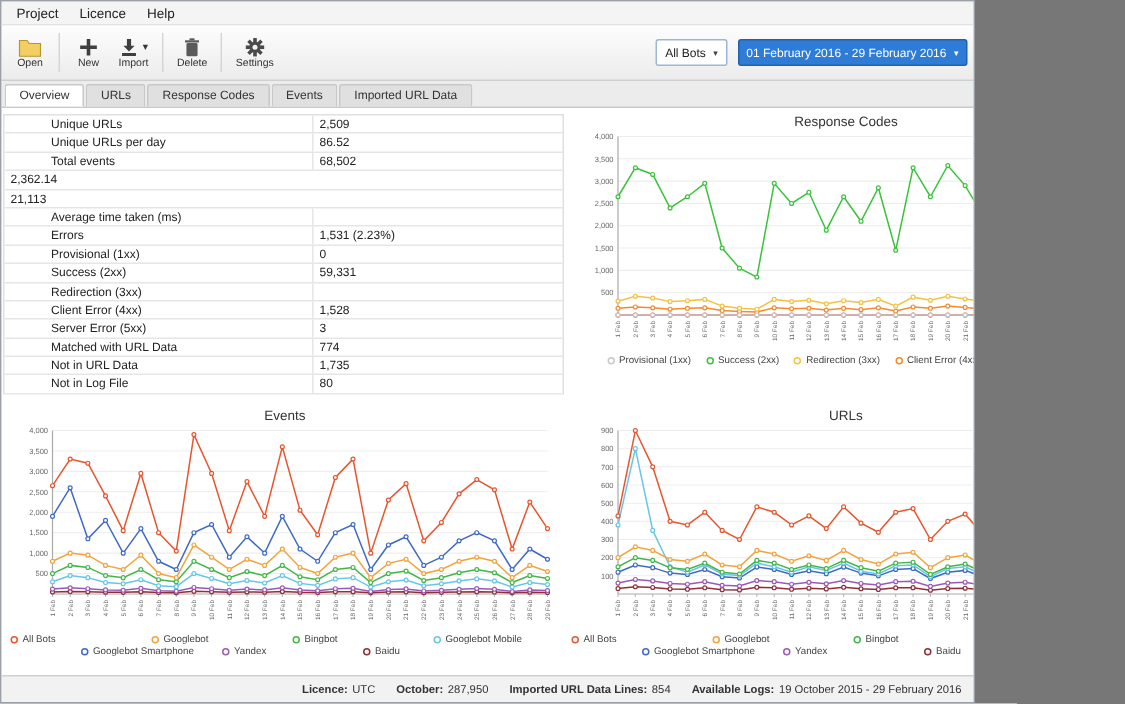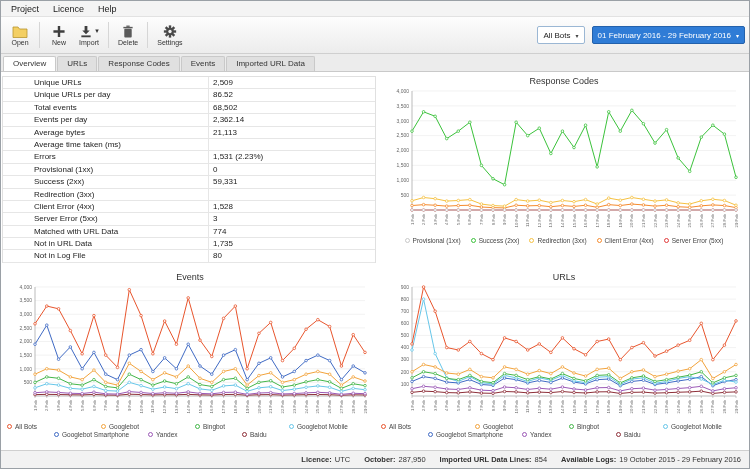--- a/index.html
+++ b/index.html
@@ -1,17 +1,17 @@
 <!DOCTYPE html>
 <html><head>
 <meta charset="utf-8">
 <style>
   * { margin:0; padding:0; box-sizing:border-box; }
   body { font-family:"Liberation Sans", sans-serif; background:#777; }
-  .app { position:relative; width:750px; height:469px; background:#f2f2f2; overflow:hidden;
+  .app { position:relative; width:650px; height:469px; background:#f2f2f2; overflow:hidden;
          color:#222; font-size:9px; border:1px solid #9aa0a6; }
 
   .menubar { height:16px; display:flex; align-items:center; gap:2px; padding:0 4px;
              background:#f4f4f4; border-bottom:1px solid #e2e2e2; }
   .menubar span { padding:1px 6px; cursor:default; }
 
   .toolbar { height:37px; display:flex; align-items:stretch; padding:1px 4px;
              background:linear-gradient(#fdfdfd,#ececec); border-bottom:1px solid #cfcfcf; }
   .tbtn { display:flex; flex-direction:column; align-items:center; justify-content:center; gap:1px;
           min-width:30px; padding:1px 5px; font-size:7px; color:#333; border-radius:2px; }
@@ -143,25 +143,23 @@
         </div>
         <div class="stat-row">
           <span class="lbl">Unique URLs per day</span>
           <span class="val">86.52</span>
         </div>
         <div class="stat-row">
           <span class="lbl">Total events</span>
           <span class="val">68,502</span>
         </div>
         <div class="stat-row">
-          <span class="lbl">Events per day</span>
           <span class="val">2,362.14</span>
         </div>
         <div class="stat-row">
-          <span class="lbl">Average bytes</span>
           <span class="val">21,113</span>
         </div>
         <div class="stat-row">
           <span class="lbl">Average time taken (ms)</span>
           <span class="val"></span>
         </div>
         <div class="stat-row">
           <span class="lbl">Errors</span>
           <span class="val">1,531 (2.23%)</span>
         </div>

